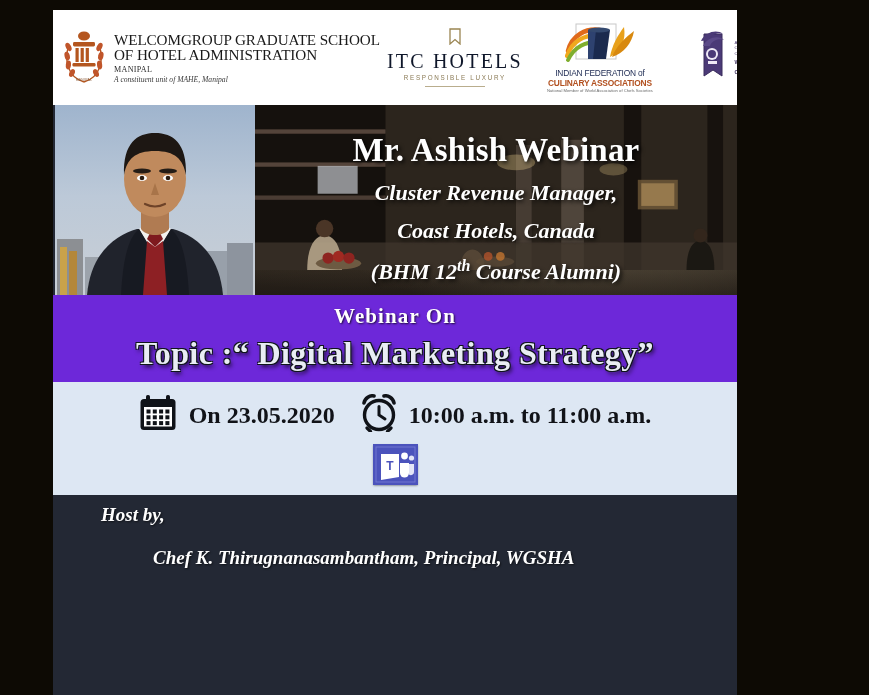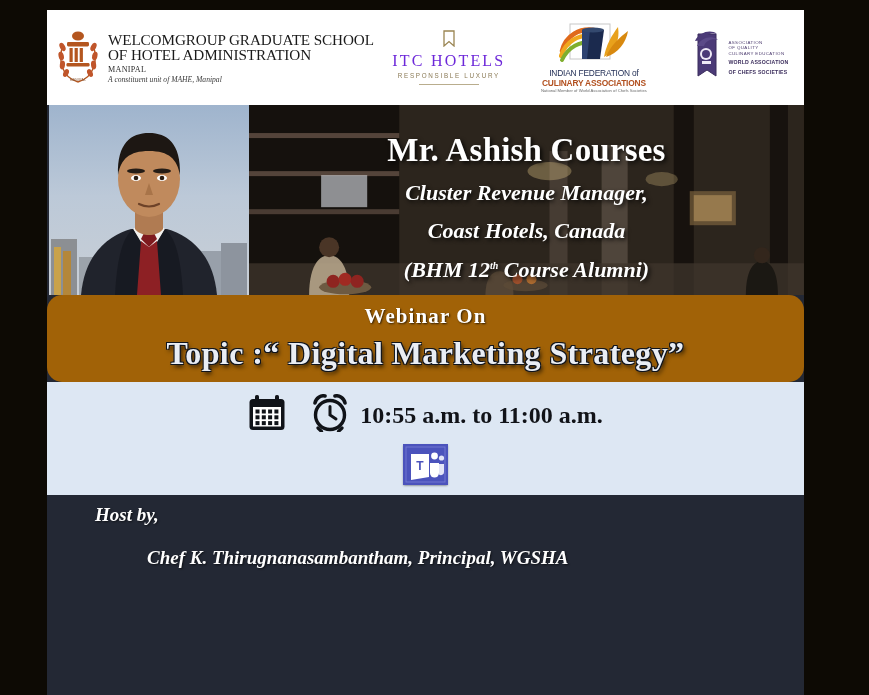--- a/index.html
+++ b/index.html
@@ -9,23 +9,23 @@
   }
   body {
     width: 869px;
     height: 695px;
     overflow: hidden;
     font-family: "Liberation Serif", serif;
   }
 
   #poster-root {
     position: absolute;
-    left: 47px;
+    left: 53px;
     top: 10px;
-    width: 757px;
+    width: 684px;
     height: 685px;
     background: #232834;
     overflow: hidden;
   }
 
   
   .logo-band {
     height: 95px;
     background: #ffffff;
     display: flex;
@@ -65,23 +65,23 @@
     font-style: italic;
     font-size: 7.6px;
     color: #3a3a3a;
     margin-top: 2px;
   }
 
   
   .itc-box { text-align: center; line-height: 1; }
   .itc-name {
     font-family: "Liberation Serif", serif;
-    font-size: 16px;
+    font-size: 20px;
     letter-spacing: 2.2px;
-    color: #6d28d9;
+    color: #0f172a;
     margin-top: 3px;
   }
   .itc-tag {
     font-family: "Liberation Sans", sans-serif;
     font-size: 6.3px;
     letter-spacing: 1.7px;
     color: #8a7a55;
     margin-top: 4px;
   }
   .itc-rule {
@@ -198,31 +198,30 @@
     font-family: "Liberation Serif", serif;
     font-style: italic;
     font-weight: bold;
     font-size: 22px;
     color: #ffffff;
     line-height: 1.25;
     margin-top: 11px;
     text-shadow: 2px 2px 4px rgba(0,0,0,0.85);
   }
   .speaker-role sup {
-    font-size: 10px;
+    font-size: 16px;
     vertical-align: super;
     text-align: right;
   }
 
   
   .topic-band {
-    background: #a16207;
+    background: #6d28d9;
     text-align: center;
     padding: 9px 0 10px;
-    border-radius: 15px;
   }
   .webinar-on {
     font-family: "Liberation Serif", serif;
     font-weight: bold;
     font-size: 21px;
     color: #ffffff;
     letter-spacing: 1.1px;
     text-shadow: 1px 1px 2px rgba(0,0,0,0.7);
   }
   .topic-line {
@@ -486,21 +485,21 @@
         <ellipse cx="96" cy="182" rx="26" ry="7" fill="#6d5a42"></ellipse>
         <circle cx="84" cy="176" r="6.5" fill="#8e2420"></circle>
         <circle cx="96" cy="174" r="6.5" fill="#a02a22"></circle>
         <circle cx="108" cy="176" r="6.5" fill="#8e2420"></circle>
         <ellipse cx="276" cy="180" rx="22" ry="6" fill="#5c4b38" opacity="0.7"></ellipse>
         <circle cx="268" cy="174" r="5" fill="#b0532a" opacity="0.8"></circle>
         <circle cx="282" cy="174" r="5" fill="#c2742f" opacity="0.8"></circle>
       </svg>
 
       <div class="speaker-copy">
-        <div class="speaker-name">Mr. Ashish Courses</div>
+        <div class="speaker-name">Mr. Ashish Webinar</div>
         <div class="speaker-role">Cluster Revenue Manager,</div>
         <div class="speaker-role">Coast Hotels, Canada</div>
         <div class="speaker-role"><span>(BHM 12</span><sup>th</sup><span> Course Alumni)</span></div>
       </div>
     </div>
   </div>
 
   <div class="topic-band">
     <div class="webinar-on">Webinar On</div>
     <div class="topic-line">Topic :“ Digital Marketing Strategy”</div>
@@ -524,34 +523,35 @@
               <rect x="13.8" y="21.3" width="4" height="4"></rect>
               <rect x="20.1" y="21.3" width="4" height="4"></rect>
               <rect x="26.4" y="21.3" width="4" height="4"></rect>
               <rect x="7.5" y="27.1" width="4" height="4"></rect>
               <rect x="13.8" y="27.1" width="4" height="4"></rect>
               <rect x="20.1" y="27.1" width="4" height="4"></rect>
               <rect x="26.4" y="27.1" width="4" height="4"></rect>
             </g>
           </svg>
         </span>
+        <span class="info-text">On 23.05.2020</span>
       </div>
 
       <div class="info-item">
         <span>
           <svg width="36" height="38" viewBox="0 0 36 38">
             <path d="M3 9 C4 4 9 1 13 2" stroke="#101318" stroke-width="3.6" fill="none" stroke-linecap="round"></path>
             <path d="M33 9 C32 4 27 1 23 2" stroke="#101318" stroke-width="3.6" fill="none" stroke-linecap="round"></path>
             <circle cx="18" cy="21" r="14.5" fill="none" stroke="#101318" stroke-width="3.4"></circle>
             <path d="M18 12.5 V21 L24 25" stroke="#101318" stroke-width="3" fill="none" stroke-linecap="round"></path>
             <path d="M6 34 l3.5 3.5" stroke="#101318" stroke-width="3.2" stroke-linecap="round"></path>
             <path d="M30 34 l-3.5 3.5" stroke="#101318" stroke-width="3.2" stroke-linecap="round"></path>
           </svg>
         </span>
-        <span class="info-text">10:55 a.m. to 11:00 a.m.</span>
+        <span class="info-text">10:00 a.m. to 11:00 a.m.</span>
       </div>
     </div>
 
     <div class="teams-row">
       <div class="teams-icon">
         <svg width="45" height="41" viewBox="0 0 45 41">
           <rect x="0" y="0" width="45" height="41" fill="#4b53bc"></rect>
           <rect x="3" y="3" width="39" height="35" fill="none" stroke="#7077d0" stroke-width="1"></rect>
           <path d="M8 10 h18 v23 l-18 3 z" fill="#ffffff"></path>
           <text x="17" y="26" font-family="Liberation Sans, sans-serif" font-size="12" font-weight="bold" fill="#4b53bc" text-anchor="middle">T</text>

